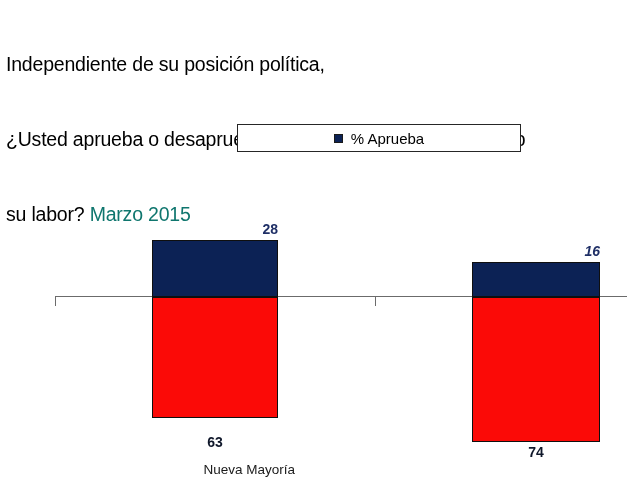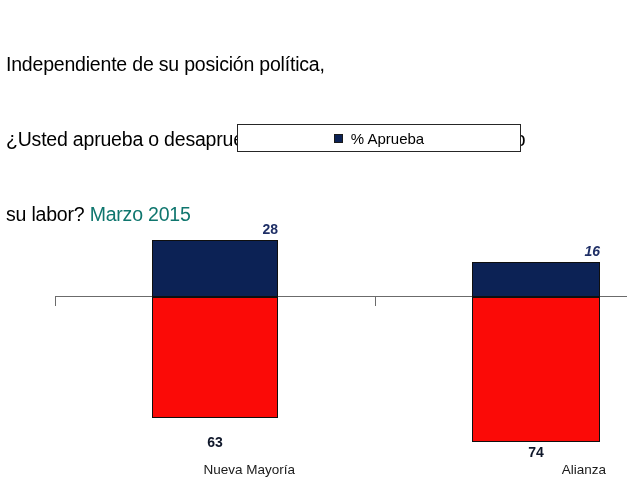--- a/index.html
+++ b/index.html
@@ -112,16 +112,15 @@
     <div class="bar pos g1-pos" style="background:#0C2255;"></div>
     <div class="bar neg g1-neg" style="background:#FB0A07;"></div>
     <div class="value-label pos g1-pos-lab">28</div>
     <div class="value-label neg g1-neg-lab">63</div>
     <div class="cat-label g1-cat">Nueva Mayoría</div>
 
     <div class="bar pos g2-pos" style="background:#0C2255;"></div>
     <div class="bar neg g2-neg" style="background:#FB0A07;"></div>
     <div class="value-label pos g2-pos-lab">16</div>
     <div class="value-label neg g2-neg-lab">74</div>
-    <div class="cat-label g2-cat">Alianza</div>
 
   </div>
 </div>
 
 </body></html>

